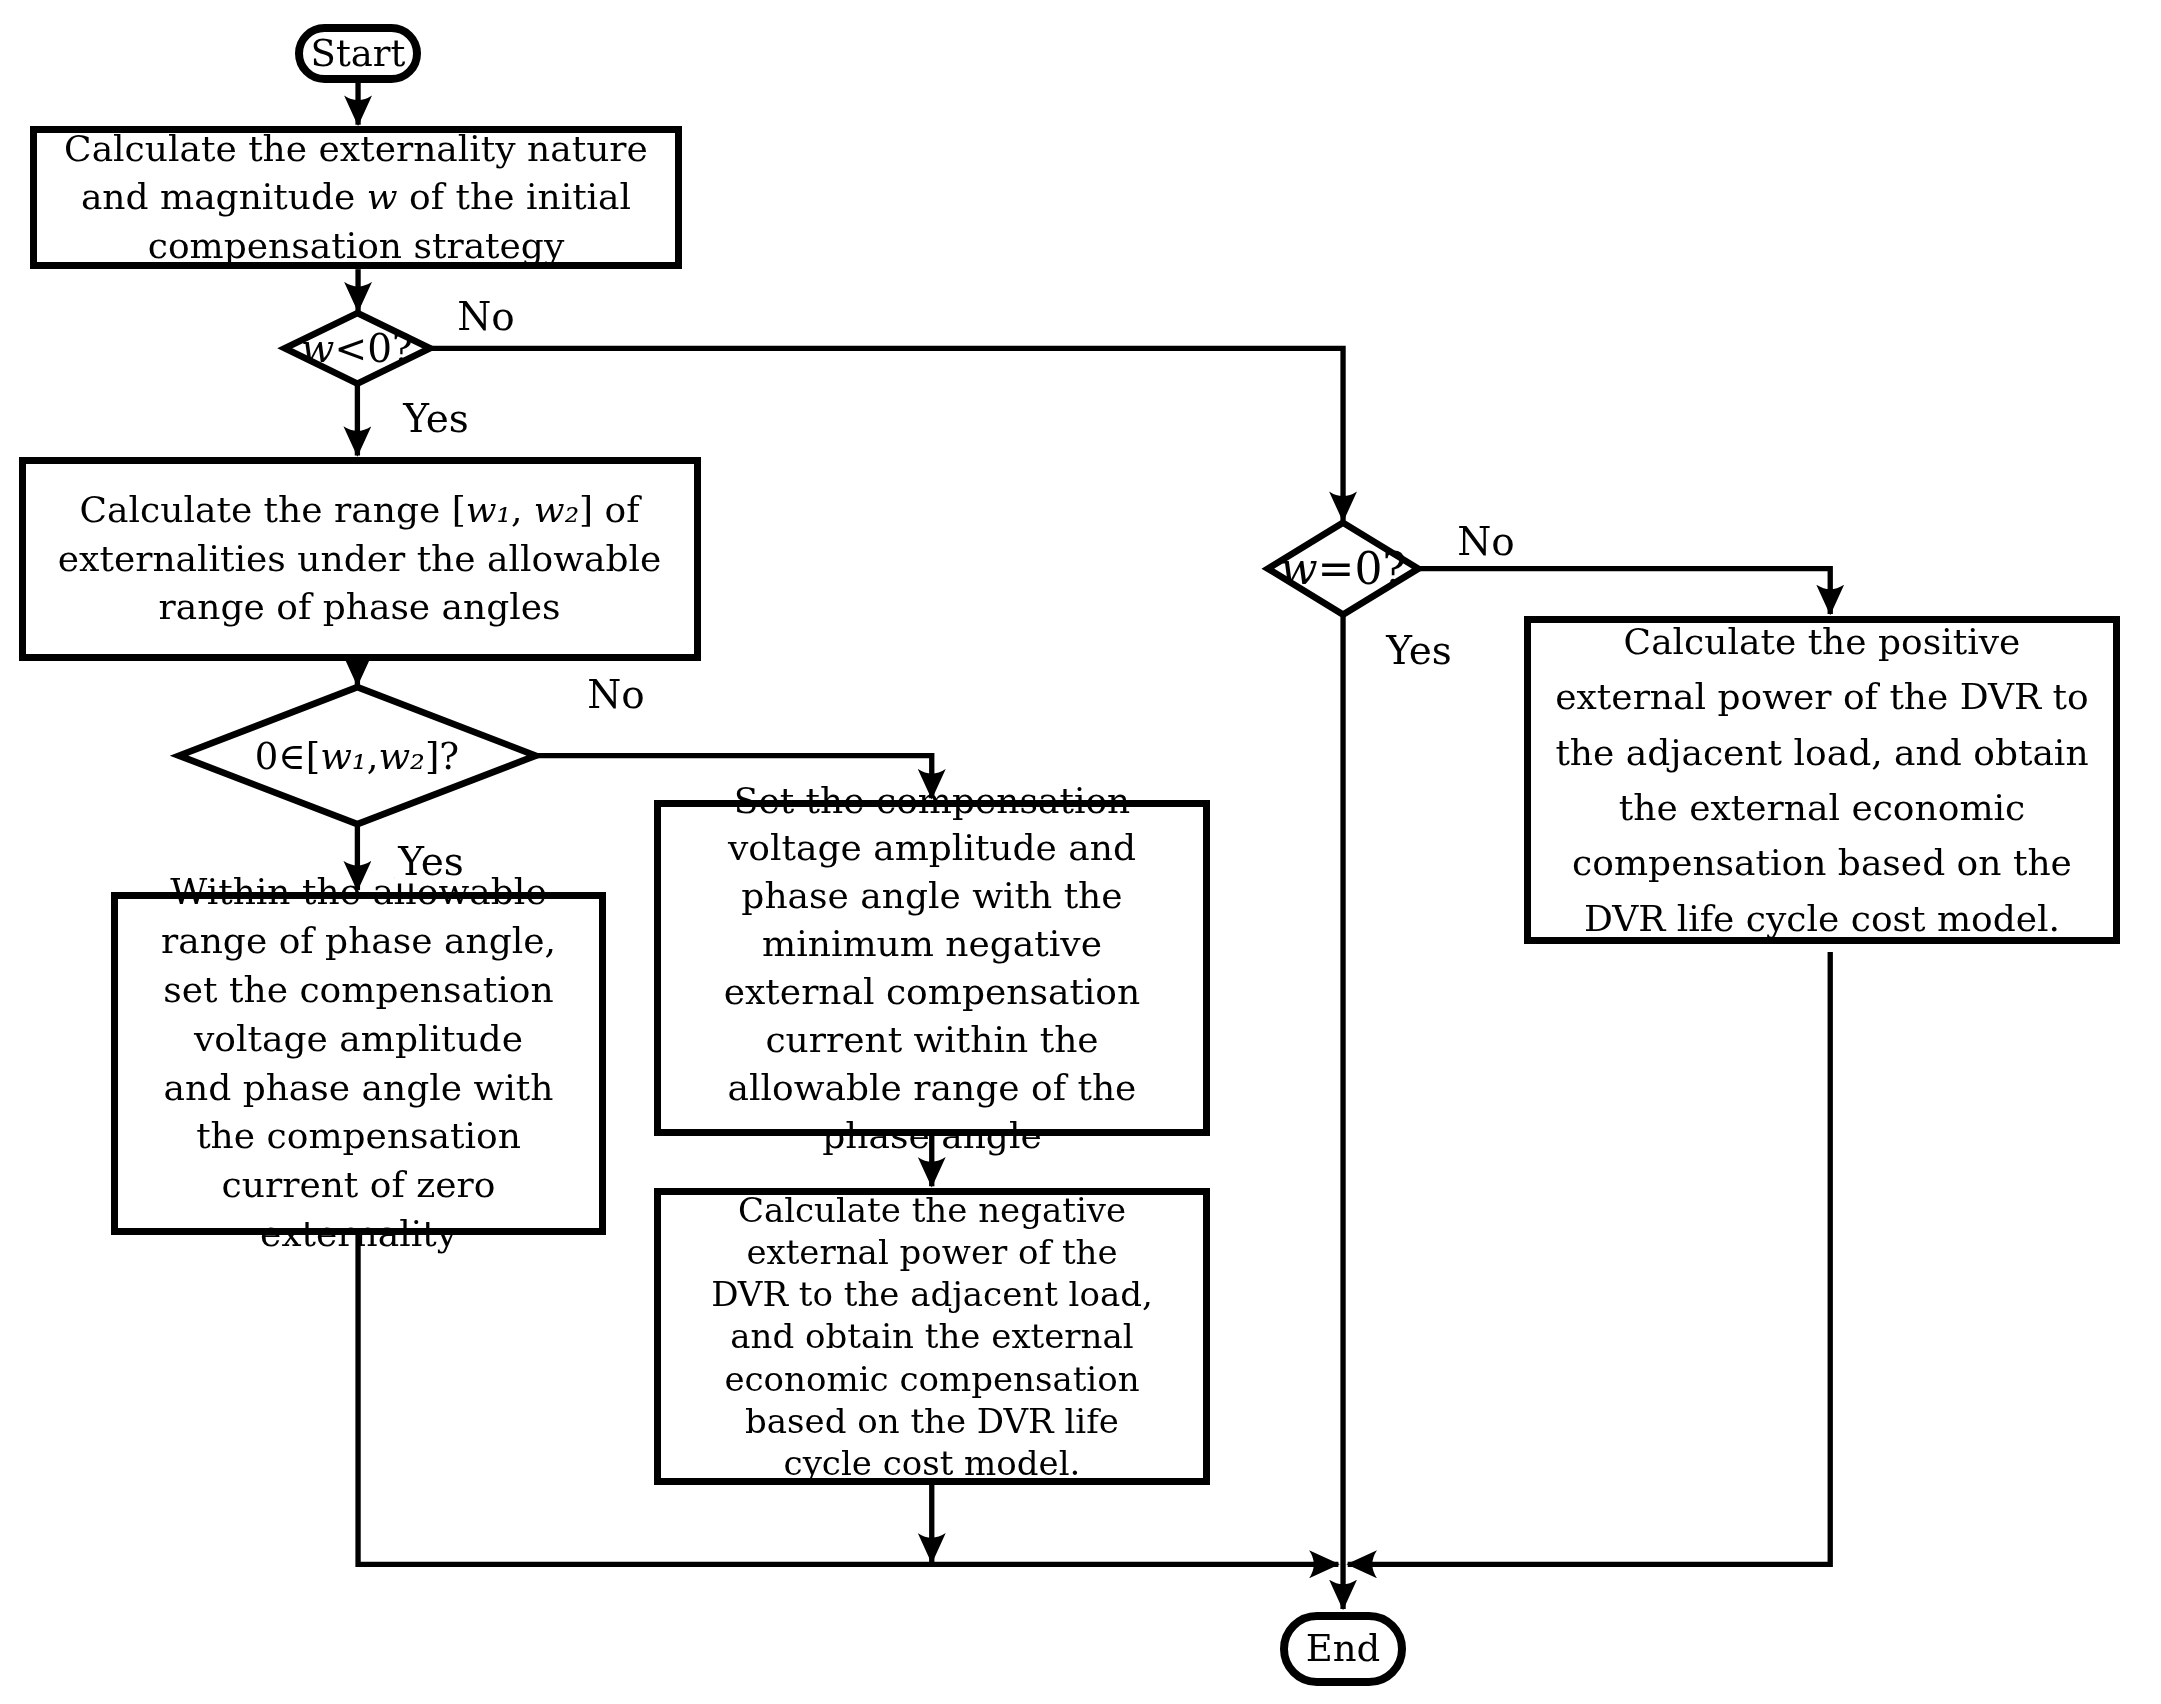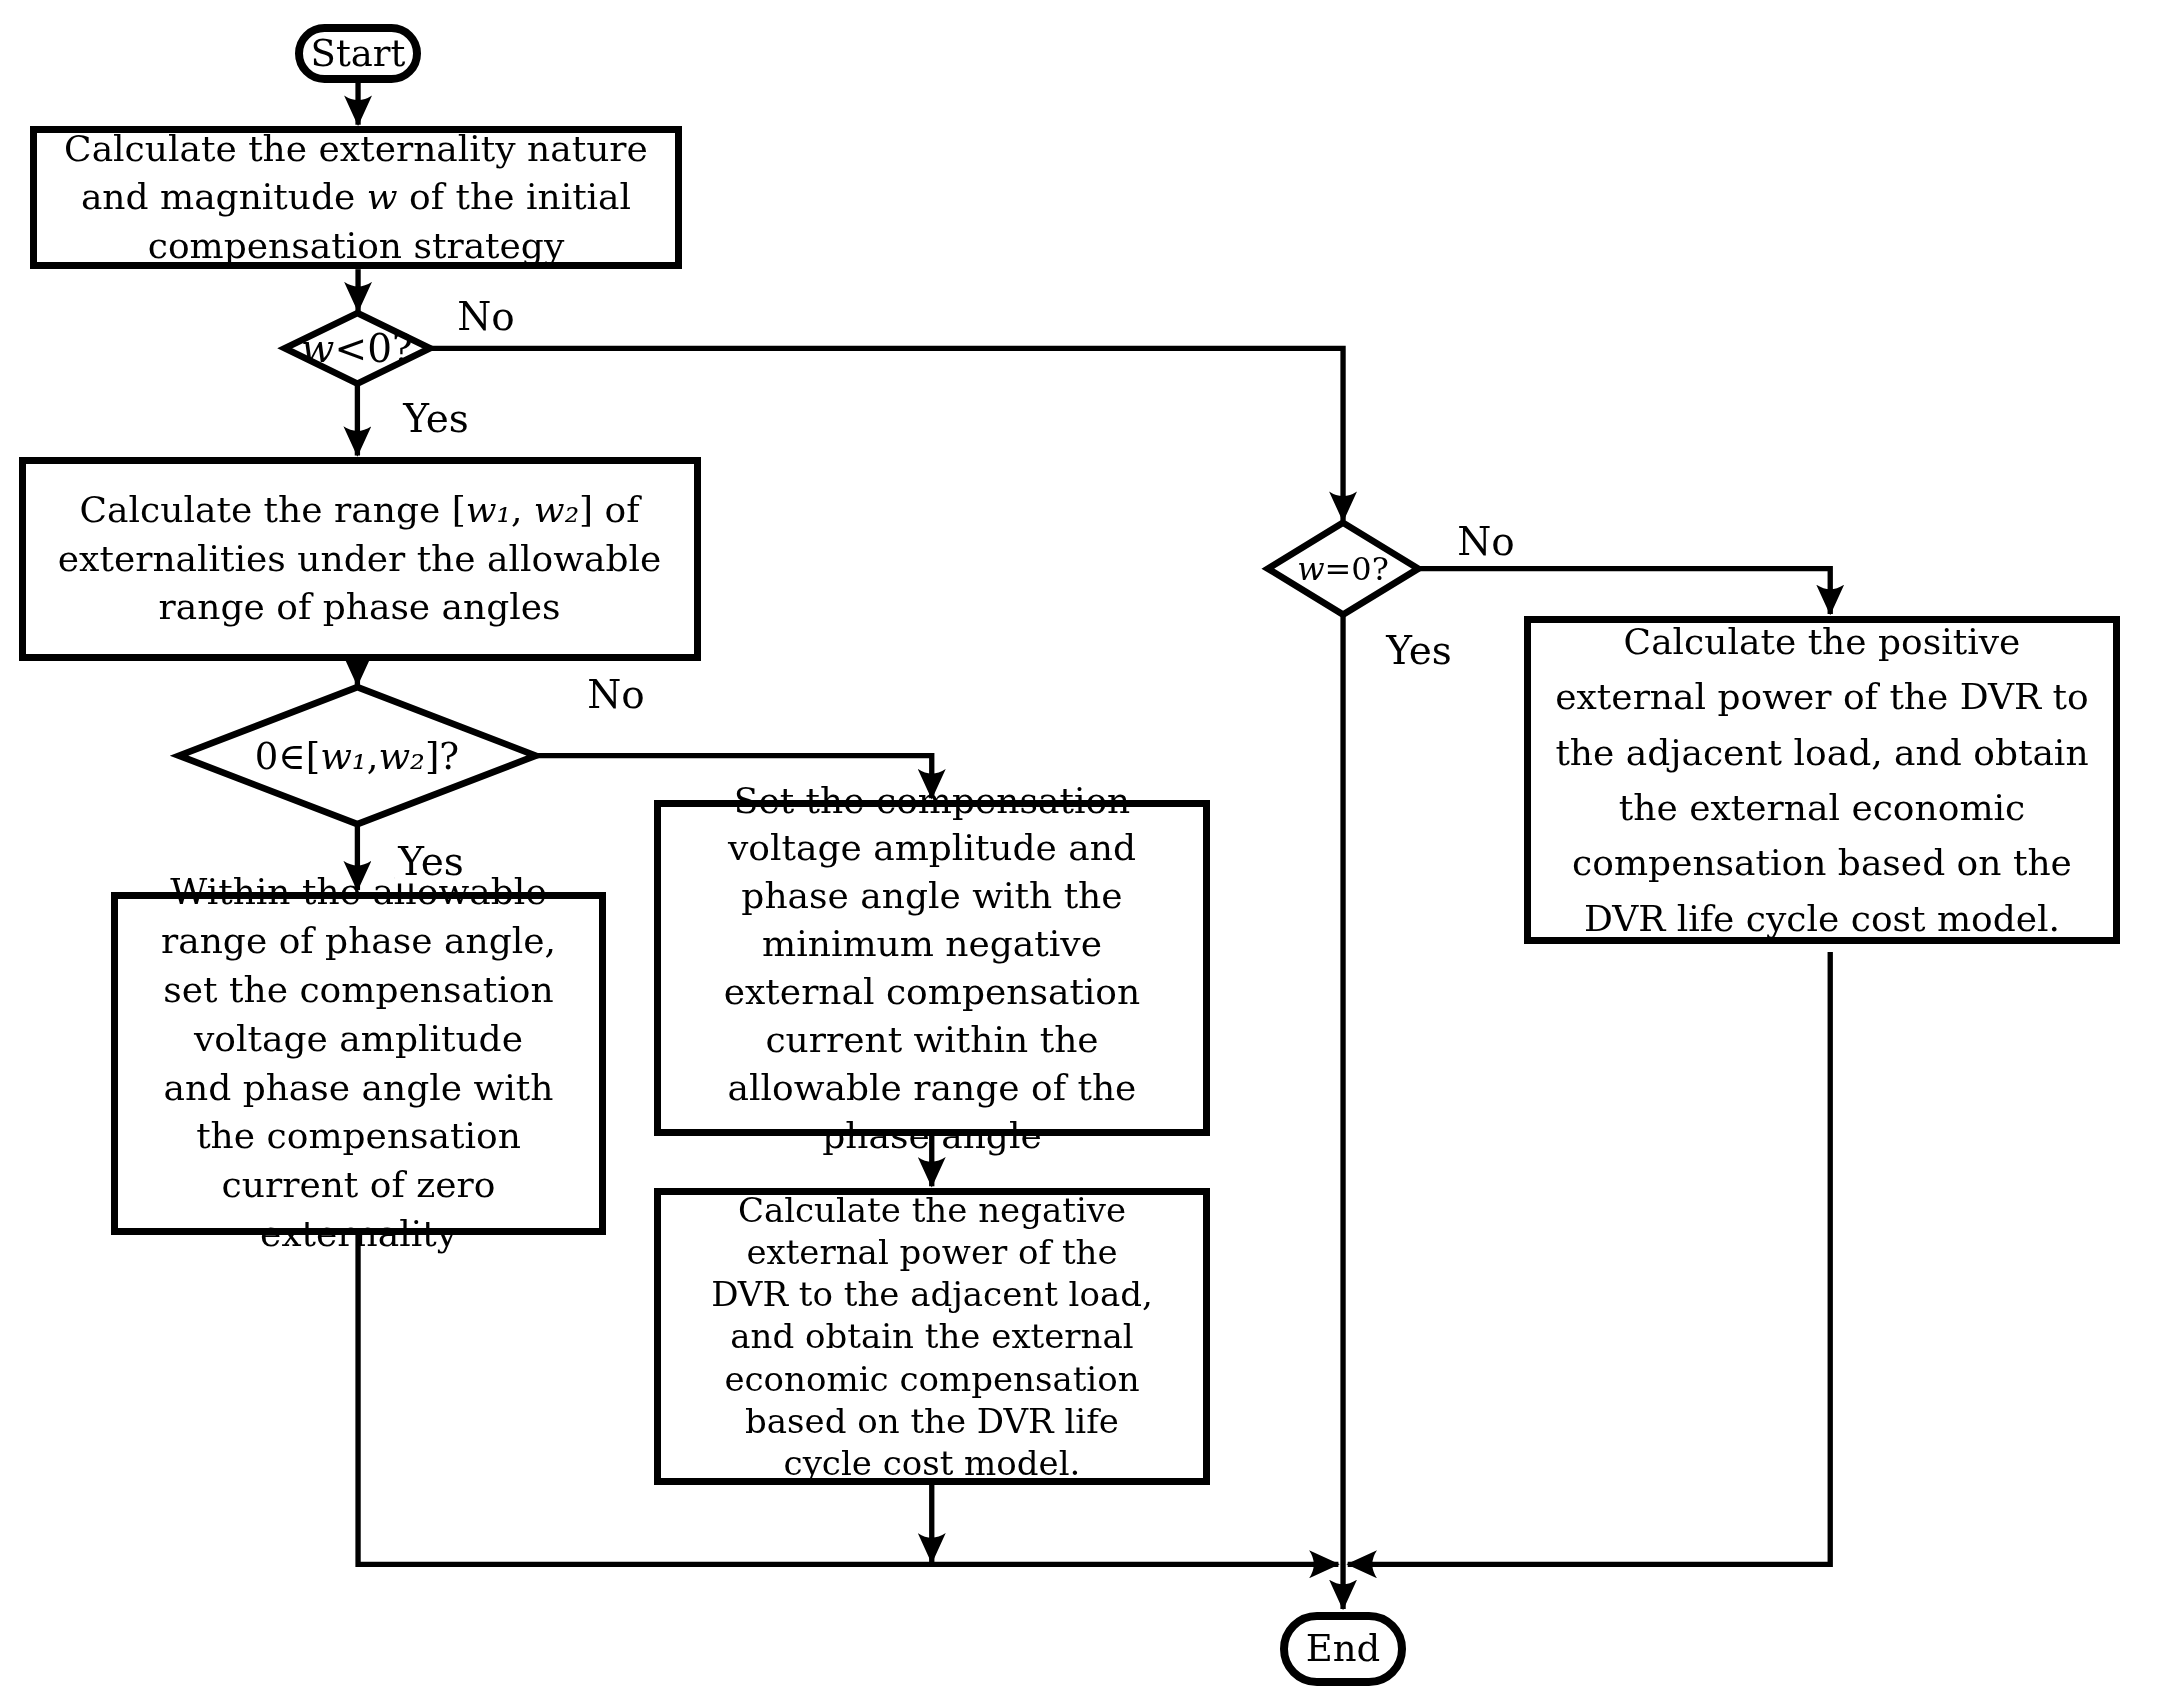--- a/index.html
+++ b/index.html
@@ -40,21 +40,21 @@
   #box1{left:30px;top:126px;width:652px;height:143px;padding:0 16px;}
   #box2{left:18.6px;top:457px;width:682px;height:204px;padding:0 16px;}
   #lbox{left:111px;top:892px;width:495px;height:343px;padding:0 37px;line-height:1.36;}
   #mbox1{left:654px;top:800px;width:556px;height:336px;padding:0 50px;line-height:1.33;}
   #mbox2{left:654px;top:1188px;width:556px;height:297px;padding:0 48px;font-size:34px;line-height:1.24;}
   #rbox{left:1524px;top:616px;width:596px;height:328px;padding:0 16.6px;line-height:1.54;}
   #start{left:295px;top:24px;width:126px;height:59px;}
   #end{left:1280px;top:1612px;width:126px;height:74px;}
   #d1label{left:284px;top:315px;width:146px;height:67px;font-size:39px;}
   #d2label{left:184px;top:716px;width:346px;height:80px;font-size:37px;}
-  #d3label{left:1270px;top:535px;width:146px;height:67px;font-size:32px;}
+  #d3label{left:1270px;top:535px;width:146px;height:67px;font-size:44px;}
 </style>
 </head>
 <body>
 
 <div id="canvas">
 
   <svg id="wires" width="2161" height="1705" viewBox="0 0 3247 2561">
     <defs>
       <marker id="arrow" viewBox="0 0 46 42" refX="44" refY="21" markerWidth="46" markerHeight="42" orient="auto" markerUnits="userSpaceOnUse">
         <path d="M46 21 L0 0 Q14 21 0 42 Z" fill="#000"></path>

